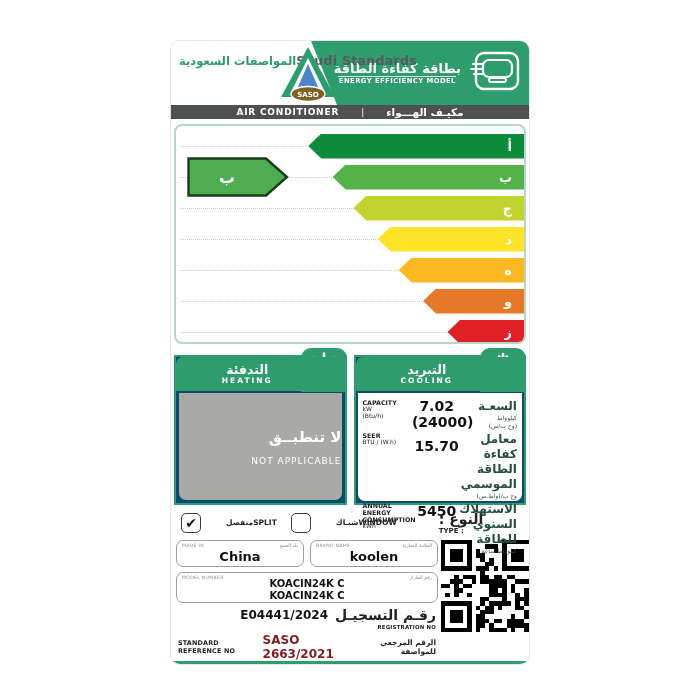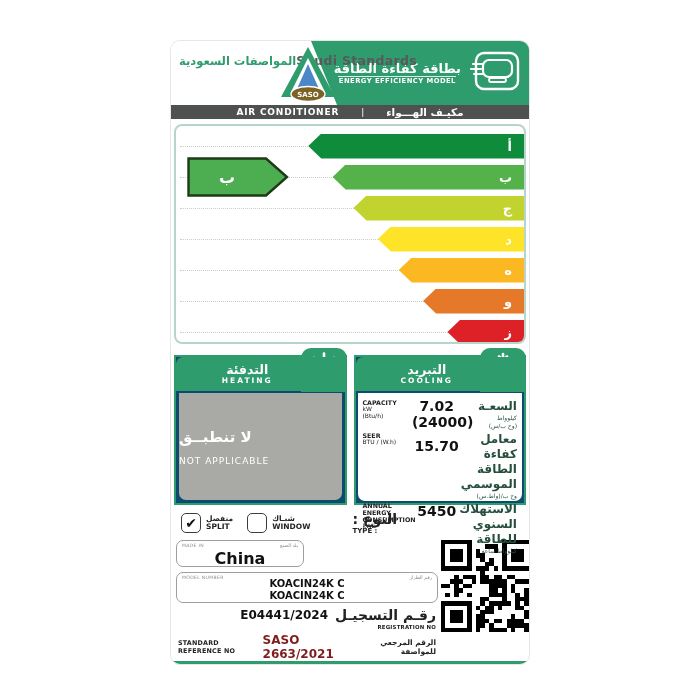--- a/index.html
+++ b/index.html
@@ -65,54 +65,54 @@
     border-radius:10px 10px 0 0;display:flex;align-items:center;justify-content:center;
   }
   .hc-header{
     position:relative;height:34px;background:var(--green);border-radius:7px 7px 0 0;
     display:flex;flex-direction:column;align-items:center;justify-content:center;z-index:1;
   }
   .hc-title-ar{color:#fff;font-weight:bold;font-size:12.5px;direction:rtl;line-height:1.1;margin-right:26px;}
   .hc-title-en{color:#fff;font-weight:bold;font-size:7.5px;letter-spacing:2px;margin-right:26px;}
   .heating-body{
     position:absolute;left:3px;right:3px;top:36px;bottom:3px;background:var(--gray-body);
-    border-radius:0 0 7px 7px;display:flex;flex-direction:column;align-items:flex-start;justify-content:center;gap:10px;
+    border-radius:0 0 7px 7px;display:flex;flex-direction:column;align-items:flex-end;justify-content:center;gap:10px;
   }
   .na-ar{color:#fff;font-weight:bold;font-size:15px;direction:rtl;}
   .na-en{color:#fff;font-size:9px;letter-spacing:1px;}
   .cooling-body{position:absolute;left:2px;right:2px;top:36px;bottom:2px;background:#fff;border-radius:0 0 7px 7px;padding:4px 5px 2px 5px;display:flex;flex-direction:column;}
   .cool-row{display:flex;align-items:flex-start;flex:1;}
   .cool-en{width:32%;display:flex;flex-direction:column;line-height:1.15;padding-top:2px;}
   .cool-en .lbl{font-weight:bold;font-size:6.3px;color:#222;}
   .cool-en .unit{font-size:6px;color:#222;}
   .cool-val{width:32%;text-align:center;font-weight:bold;color:#111;font-size:14px;line-height:1.15;padding-top:1px;}
   .cool-ar{width:36%;direction:rtl;text-align:right;line-height:1.25;padding-top:2px;}
   .cool-ar .lbl{font-weight:bold;font-size:12px;color:#274f3d;}
   .cool-ar .unit{font-size:6px;color:#274f3d;}
   
   .type-row{display:flex;align-items:center;gap:14px;margin:5px 0 0 10px;height:26px;flex:0 0 auto;}
   .type-option{display:flex;align-items:center;gap:5px;}
   .checkbox{
     width:20px;height:20px;border:1.6px solid #3c3c3c;border-radius:5px;background:#fff;
     display:flex;align-items:center;justify-content:center;font-size:14px;font-weight:bold;color:#111;
   }
-  .opt-labels{display:flex;flex-direction:column;line-height:1.1;}
+  .opt-labels{display:flex;flex-direction:row;line-height:1.1;margin-left:20px;}
   .opt-ar{font-size:7.5px;font-weight:bold;color:#222;direction:rtl;text-align:left;}
   .opt-en{font-size:7.5px;font-weight:bold;color:#222;}
   .type-label{display:flex;flex-direction:column;line-height:1.15;margin-left:28px;}
   .type-label .ar{font-size:14px;font-weight:bold;direction:rtl;color:#222;}
   .type-label .en{font-size:7px;font-weight:bold;color:#222;}
   
   .fields-section{display:flex;margin:4px 3px 0 5px;flex:0 0 auto;}
   .fields-left{width:262px;display:flex;flex-direction:column;}
   .boxes-row{display:flex;gap:6px;}
   .info-box{position:relative;border:1px solid #9aa09d;border-radius:7px;height:27px;background:#fff;}
   .mini-lbl-en{position:absolute;left:5px;top:1.5px;font-size:4.6px;color:#8a8f8c;letter-spacing:.3px;}
   .mini-lbl-ar{position:absolute;right:5px;top:1.5px;font-size:4.8px;color:#8a8f8c;direction:rtl;}
-  .info-value{position:absolute;left:0;right:0;top:8px;text-align:center;font-weight:bold;font-size:16px;color:#111;}
+  .info-value{position:absolute;left:0;right:0;top:8px;text-align:center;font-weight:bold;font-size:13px;color:#111;}
   .box-madein{width:128px;}
   .box-brand{width:128px;}
   .box-model{width:262px;height:31px;margin-top:5px;}
   .model-value{top:5px;font-size:10px;line-height:1.15;}
   .reg-row{display:flex;justify-content:flex-end;align-items:flex-start;gap:7px;margin-top:4px;padding-right:2px;}
   .reg-value{font-weight:bold;font-size:12px;color:#111;padding-top:1px;}
   .reg-labels{display:flex;flex-direction:column;align-items:flex-end;line-height:1.2;}
   .reg-ar{font-size:14px;font-weight:bold;color:#222;direction:rtl;}
   .reg-en{font-size:5.4px;font-weight:bold;color:#222;letter-spacing:.2px;}
   .std-row{display:flex;align-items:center;justify-content:space-between;margin-top:3px;padding:0 2px;}
@@ -340,20 +340,25 @@
       </div>
     </div>
 
     <div class="fields-section">
       <div class="fields-left">
         <div class="boxes-row">
           <div class="info-box box-madein">
             <span class="mini-lbl-en">MADE IN</span>
             <span class="mini-lbl-ar">بلد الصنع</span>
             <div class="info-value">China</div>
+          </div>
+          <div class="info-box box-brand">
+            <span class="mini-lbl-en">BRAND NAME</span>
+            <span class="mini-lbl-ar">العلامة التجارية</span>
+            <div class="info-value">koolen</div>
           </div>
         </div>
         <div class="info-box box-model">
           <span class="mini-lbl-en">MODEL NUMBER</span>
           <span class="mini-lbl-ar">رقم الطراز</span>
           <div class="info-value model-value">
             <div>KOACIN24K C</div>
             <div>KOACIN24K C</div>
           </div>
         </div>

